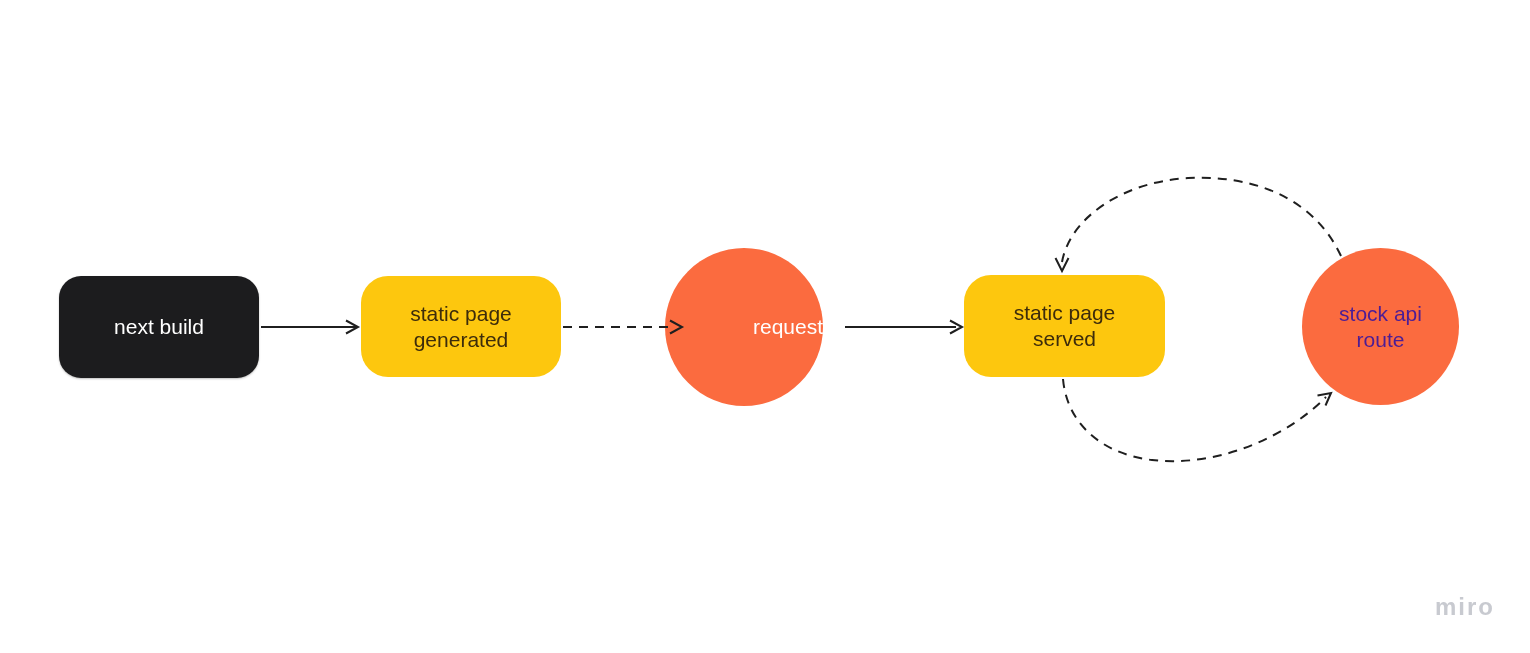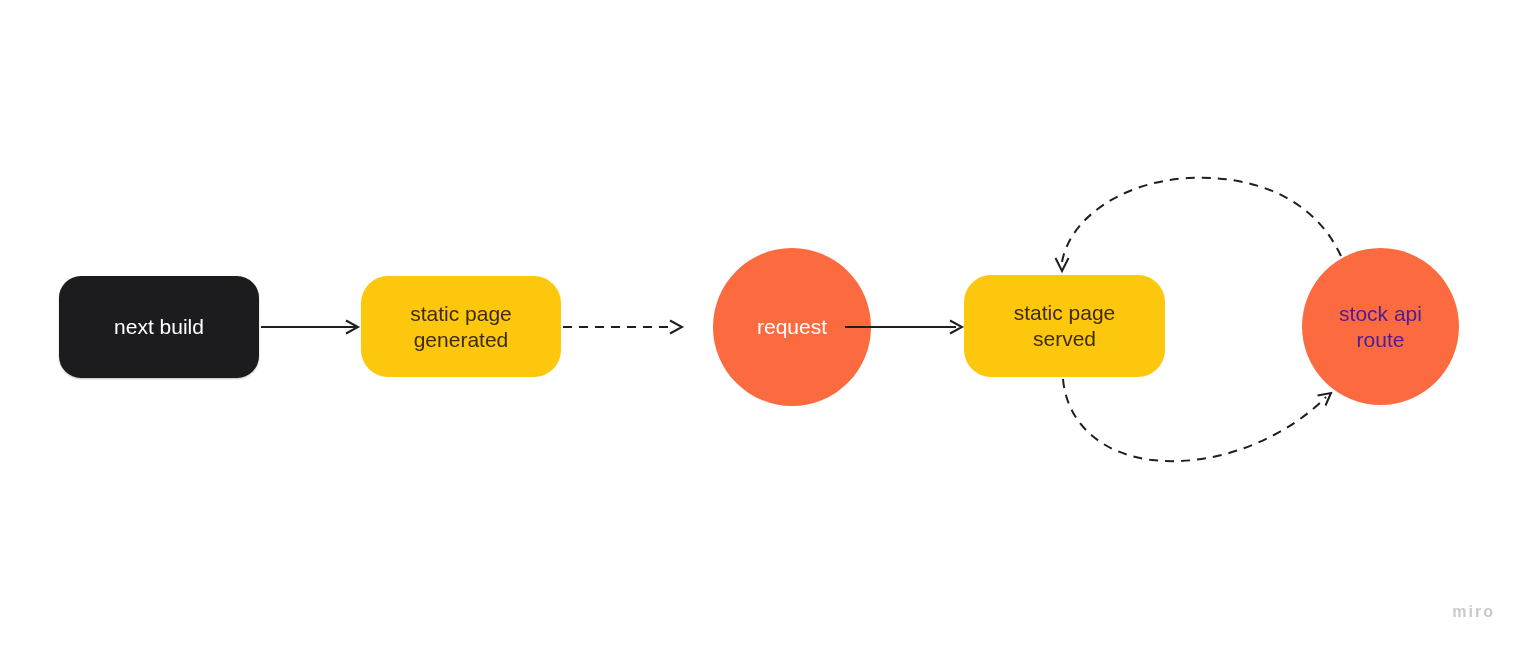--- a/index.html
+++ b/index.html
@@ -27,22 +27,22 @@
   .node-black {
     left: 59px; top: 276px; width: 200px; height: 102px;
     background: #1c1c1e; color: #ffffff; border-radius: 22px;
     box-shadow: 0 1px 2px rgba(0,0,0,0.25);
   }
   .node-yellow-1 {
     left: 361px; top: 276px; width: 200px; height: 101px;
     background: #fdc70e; color: #3d2c0b;
   }
   .node-orange-1 {
-    left: 713px; top: 248px; width: 158px; height: 158px;
-    background: #fb6b3f; color: #ffffff; border-radius: 50%;
+    left: 665px; top: 248px; width: 158px; height: 158px;
+    background: #fb6b3f; color: #ffffff; border-radius: 50%; justify-content: flex-end;
   }
   .node-yellow-2 {
     left: 964px; top: 275px; width: 201px; height: 102px;
     background: #fdc70e; color: #3d2c0b;
   }
   .node-orange-2 {
     left: 1302px; top: 248px; width: 157px; height: 157px;
     background: #fb6b3f; color: #4c1d95; border-radius: 50%;
   }
   .connector-layer {
@@ -53,21 +53,21 @@
   .connector-layer path {
     fill: none;
     stroke: #1f1f1f;
     stroke-width: 2;
   }
   .connector-layer .dashed { stroke-dasharray: 9 7; }
   .connector-layer .head { stroke-dasharray: none; stroke-linejoin: miter; }
   .watermark {
     position: absolute;
     right: 35px; bottom: 32px;
-    font-size: 16px;
+    font-size: 24px;
     font-weight: 600;
     letter-spacing: 2px;
     color: #c8cad0;
     user-select: none;
   }
 </style>
 </head>
 <body>
 
 <div class="canvas">

